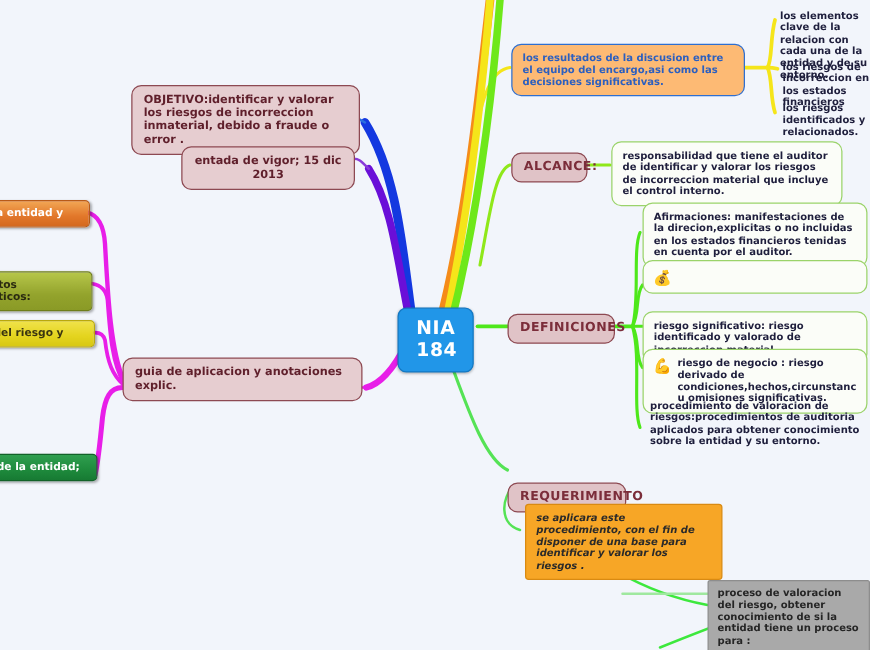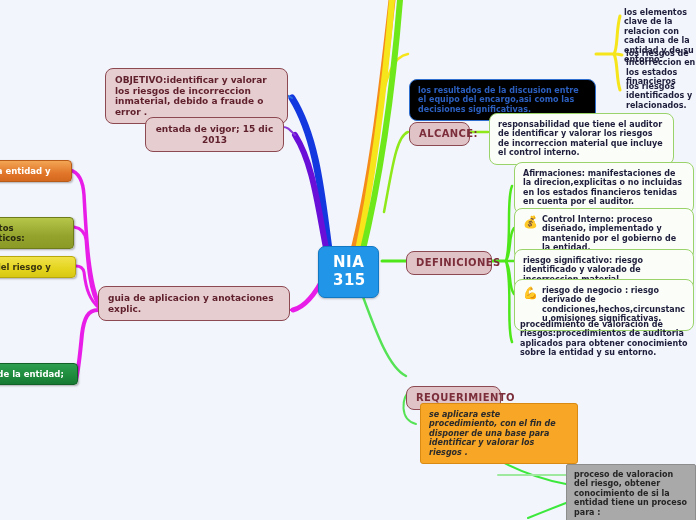--- a/index.html
+++ b/index.html
@@ -53,27 +53,26 @@
   .rose-body {
     background: #e6cdd0;
     border: 1.5px solid #8d4952;
     border-radius: 8px;
     color: #5f1f2b;
     font-size: 9px;
     padding: 6px 9px;
   }
   
   .pinkblue {
-    background: #000000;
+    background: #fdba74;
     border: 1.6px solid #2f6fd0;
     border-radius: 8px;
     color: #2b5fc0;
     font-size: 8px;
     padding: 6px 8px;
-    margin-top: 44px;
   }
   
   .greenbox {
     background: #fbfdf8;
     border: 1.5px solid #9ad36a;
     border-radius: 8px;
     color: #1e1e3c;
     font-size: 8px;
     padding: 6px 8px;
   }
@@ -187,21 +186,21 @@
 
   <path d="M 412 388 C 400 398 400 420 416 424" fill="none" stroke="#55e355" stroke-width="2" stroke-linecap="round"></path>
   <path d="M 414 390 C 440 420 490 470 566 484" fill="none" stroke="#3de83d" stroke-width="2" stroke-linecap="round"></path>
 
   <path d="M 627 480 C 600 490 560 505 528 518" fill="none" stroke="#3de83d" stroke-width="2" stroke-linecap="round"></path>
   <path d="M 668 480 C 676 492 686 506 694 518" fill="none" stroke="#3de83d" stroke-width="2" stroke-linecap="round"></path>
   <path d="M 498 475 C 540 475 620 475 696 475" fill="none" stroke="#9fe89f" stroke-width="2" stroke-linecap="round"></path>
 </svg>
 
 <div class="node central" style="left:318px; top:246px; width:61px;">
-  <span>NIA 315</span>
+  <span>NIA 184</span>
 </div>
 
 <div class="node rose-body" style="left:105px; top:68px; width:183px;">
   <span class="nodetext">OBJETIVO:identificar y valorar los riesgos de incorreccion inmaterial, debido a fraude o error .</span>
 </div>
 
 <div class="node rose-body" style="left:145px; top:117px; width:139px; text-align:center;">
   <span class="nodetext">entada de vigor; 15 dic 2013</span>
 </div>
 
@@ -223,21 +222,20 @@
 <div class="node rose" style="left:406px; top:251px; width:86px; text-align:center;">
   <span>DEFINICIONES</span>
 </div>
 
 <div class="node greenbox" style="left:514px; top:162px; width:180px;">
   <span class="nodetext">Afirmaciones:  manifestaciones de la direcion,explicitas o no incluidas en los estados financieros tenidas en cuenta por el auditor.</span>
 </div>
 
 <div class="node greenbox" style="left:514px; top:208px; width:180px;">
   <span class="icon-glyph">💰</span>
-  <span class="nodetext">Control Interno: proceso diseñado, implementado y mantenido por el gobierno de la entidad.</span>
 </div>
 
 <div class="node greenbox" style="left:514px; top:249px; width:180px;">
   <span class="nodetext">riesgo significativo: riesgo identificado y valorado de incorreccion material.</span>
 </div>
 
 <div class="node greenbox" style="left:514px; top:279px; width:180px;">
   <span class="icon-glyph">💪</span>
   <span class="nodetext">riesgo de negocio : riesgo derivado de condiciones,hechos,circunstancias,acciones u omisiones significativas.</span>
 </div>

